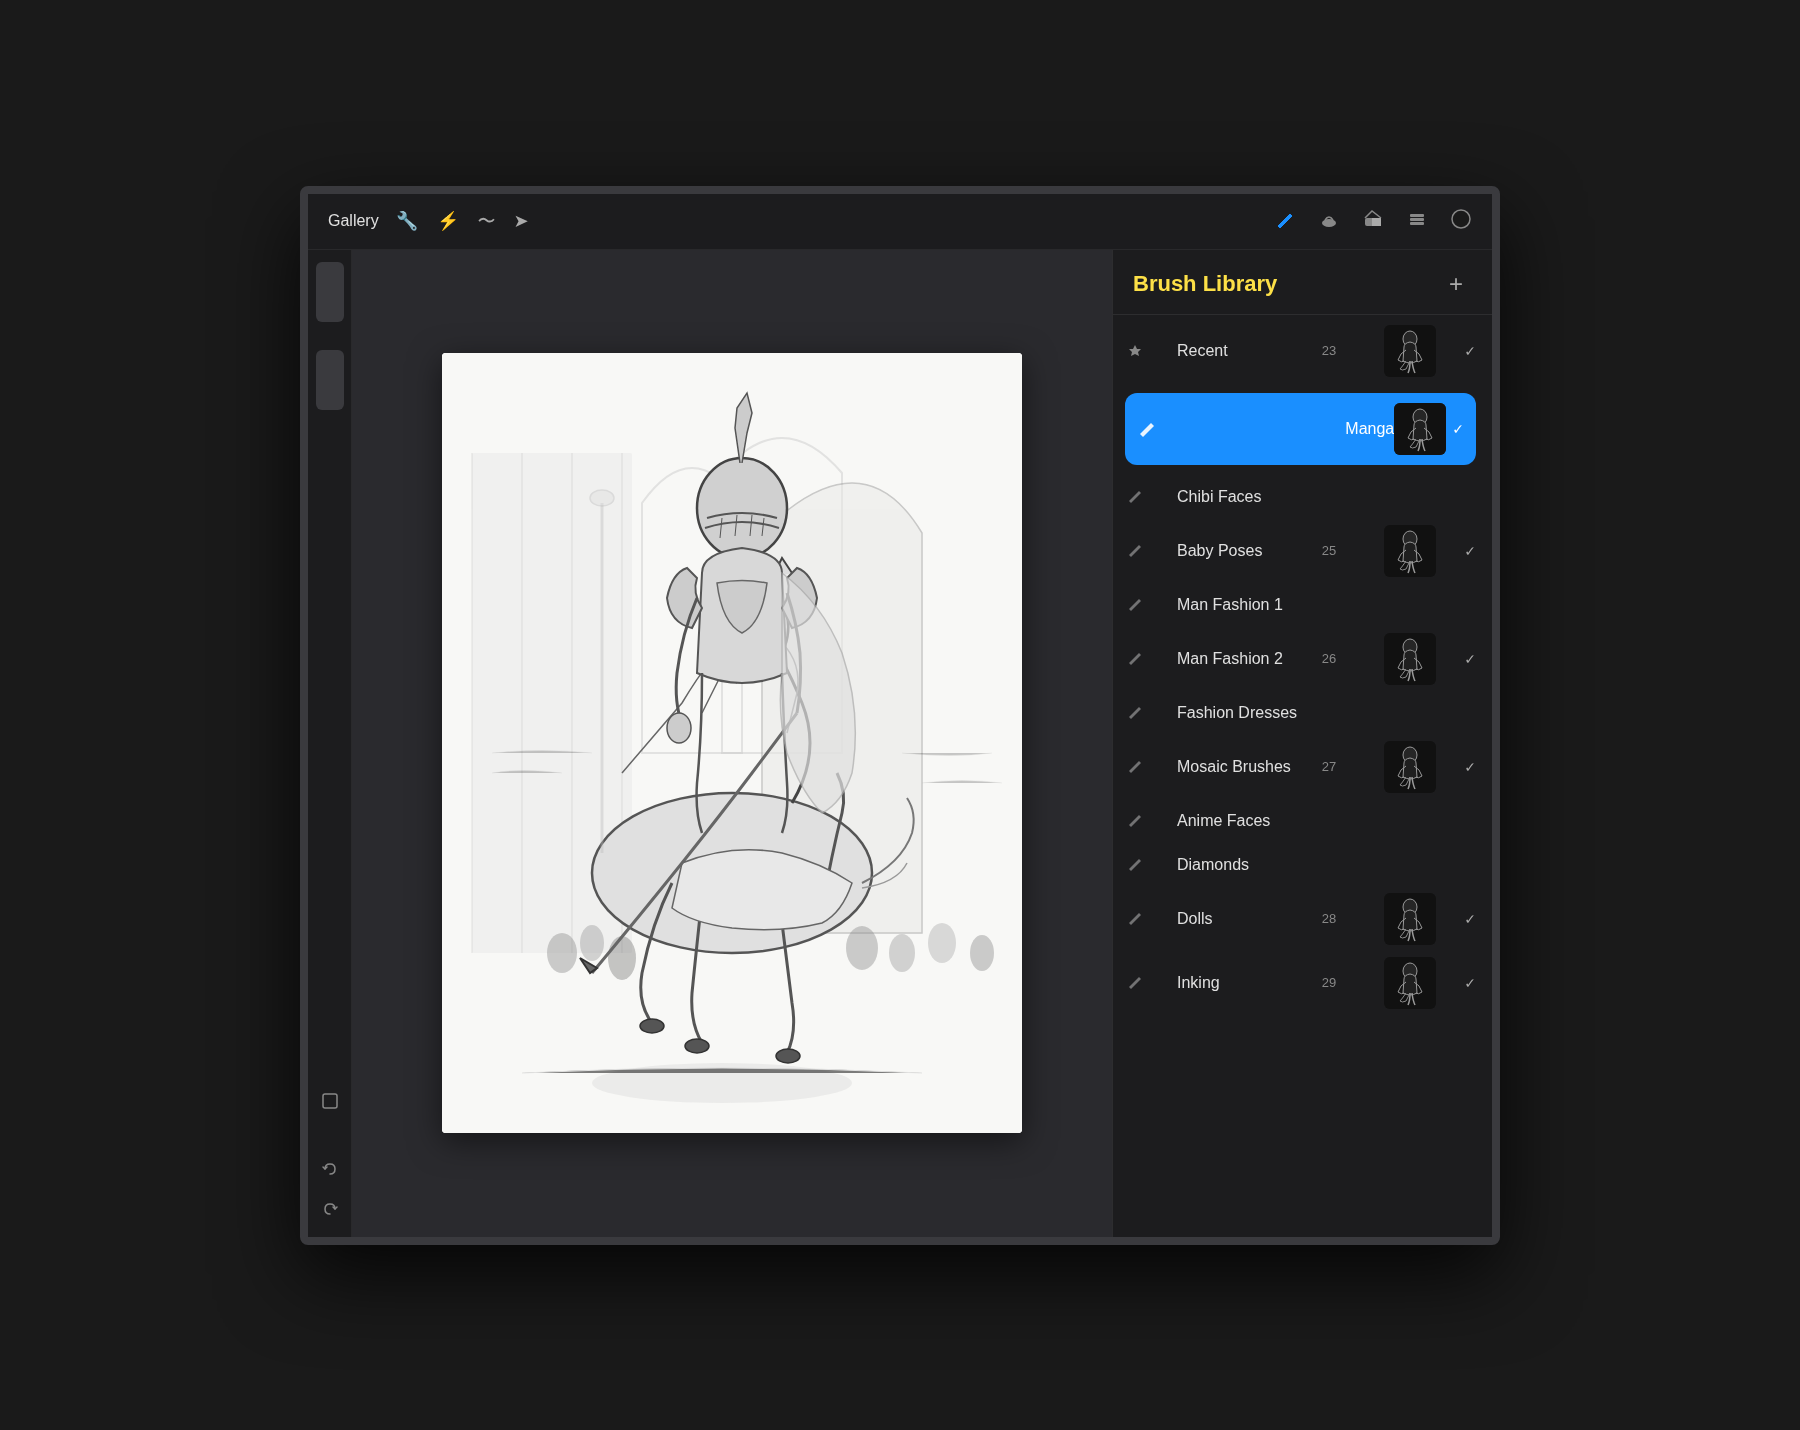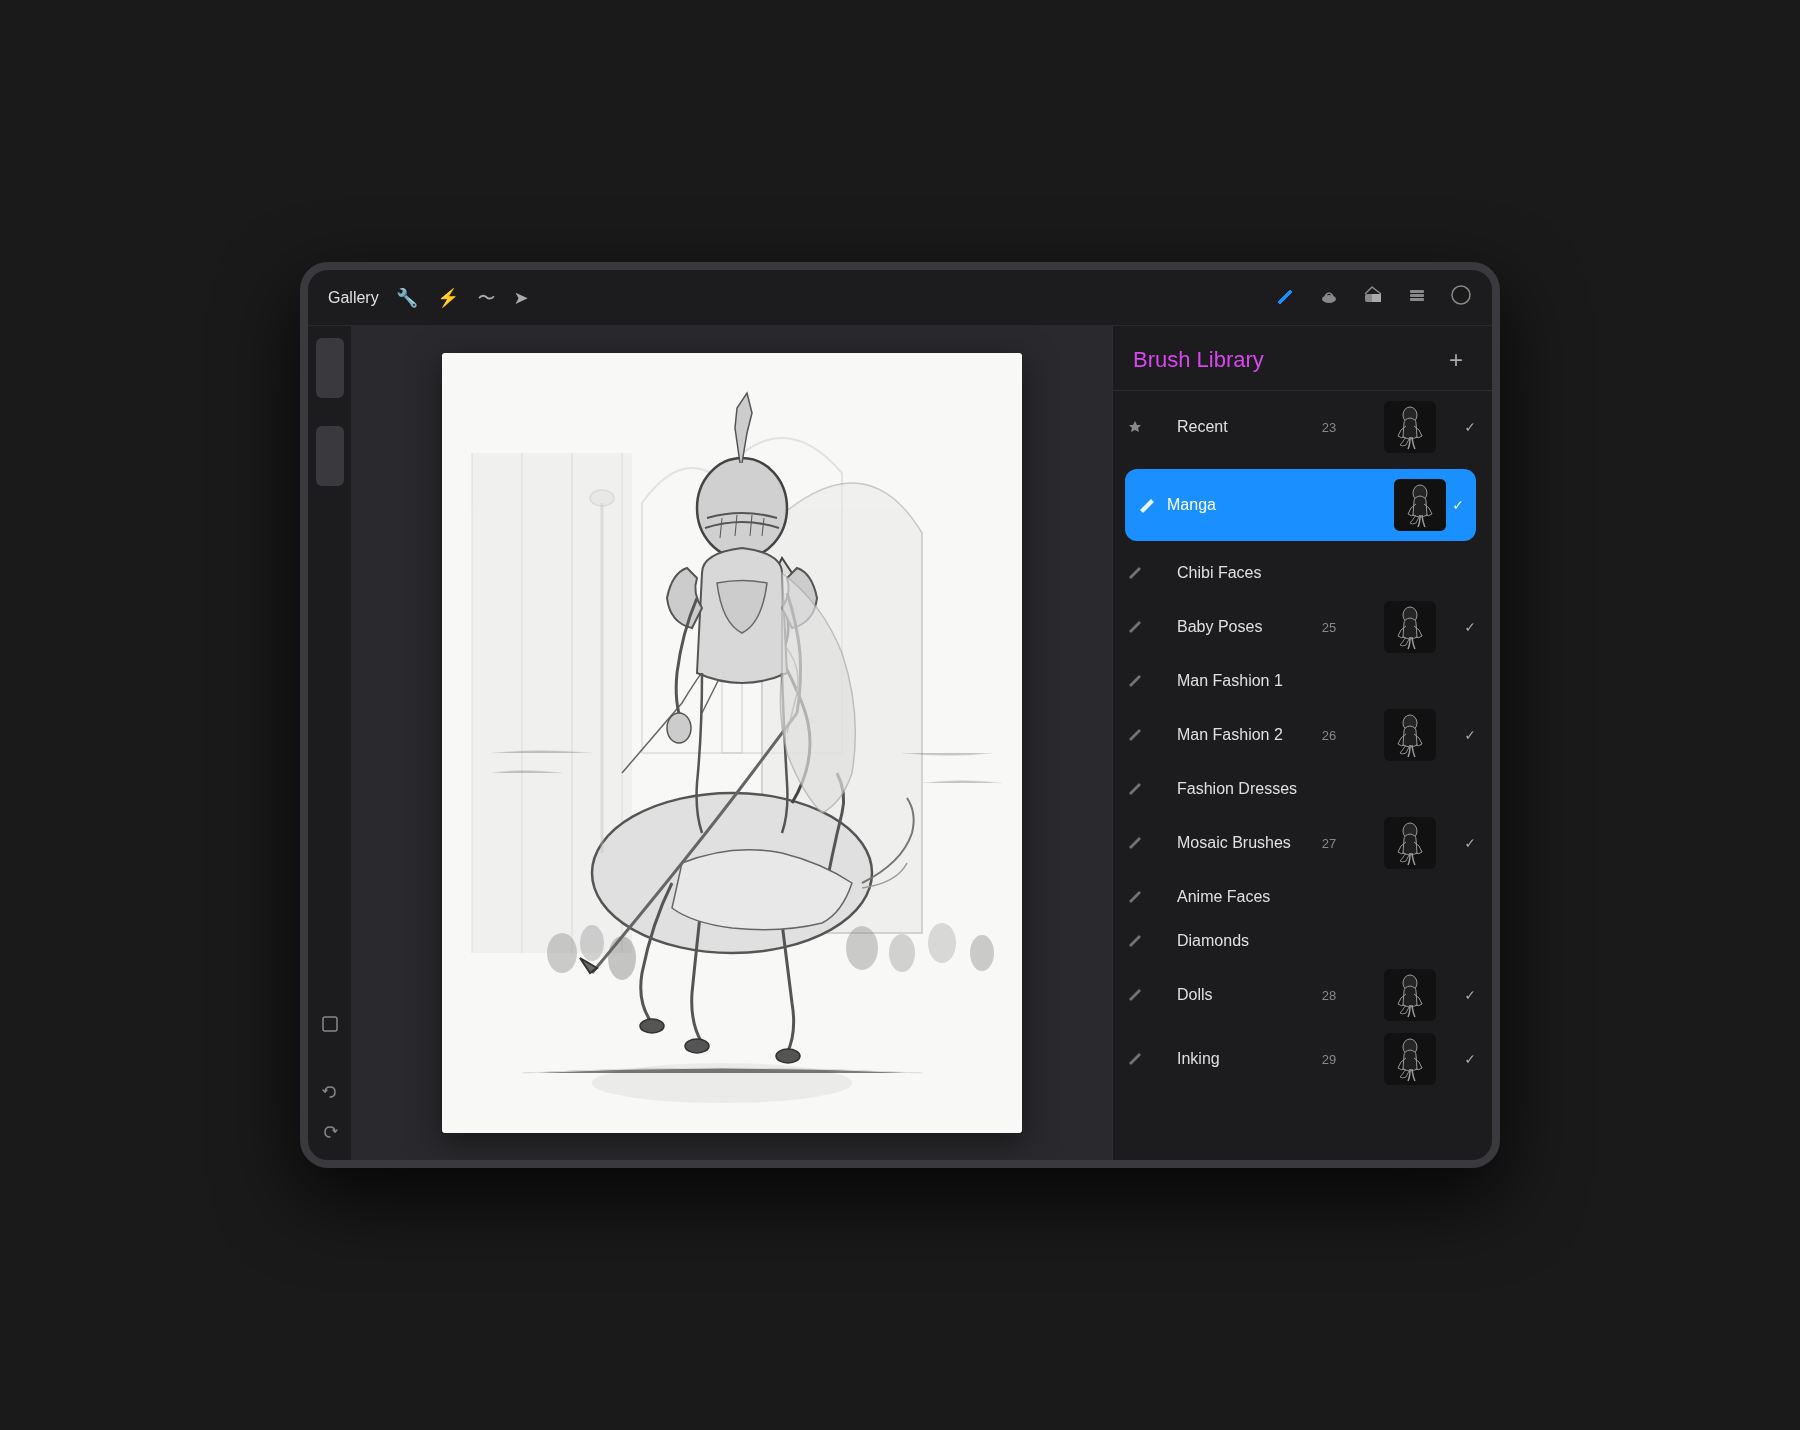--- a/index.html
+++ b/index.html
@@ -6,23 +6,23 @@
     body {
       background: #1a1a1a;
       display: flex;
       justify-content: center;
       align-items: center;
       min-height: 100vh;
       font-family: -apple-system, BlinkMacSystemFont, 'SF Pro Display', 'Helvetica Neue', sans-serif;
     }
     .tablet-frame {
       width: 1200px;
-      height: 906px;
+      height: 1059px;
       background: #2a2a2e;
-      border-radius: 28px;
+      border-radius: 8px;
       border: 8px solid #3a3a3e;
       box-shadow: 0 30px 80px rgba(0,0,0,0.8), inset 0 0 0 1px rgba(255,255,255,0.08);
       overflow: hidden;
       position: relative;
       display: flex;
       flex-direction: column;
     }
     .top-bar {
       background: #1c1c1e;
       height: 56px;
@@ -129,23 +129,23 @@
       overflow: hidden;
     }
     .panel-header {
       display: flex;
       align-items: center;
       justify-content: space-between;
       padding: 18px 20px 14px;
       border-bottom: 1px solid rgba(255,255,255,0.08);
     }
     .panel-title {
-      color: #d946ef;
+      color: #fde047;
       font-size: 22px;
-      font-weight: 400;
+      font-weight: 700;
     }
     .add-btn {
       color: #aaa;
       font-size: 24px;
       cursor: pointer;
       width: 32px;
       height: 32px;
       display: flex;
       align-items: center;
       justify-content: center;
@@ -162,20 +162,21 @@
       display: flex;
       align-items: center;
       padding: 6px 16px 6px 12px;
       cursor: pointer;
       position: relative;
       min-height: 44px;
       gap: 22px;
     }
     .brush-item.selected {
       background: transparent;
+      text-align: right;
     }
     .brush-item-selected-card {
       background: #1a8fff;
       border-radius: 12px;
       padding: 10px 12px;
       display: flex;
       align-items: center;
       width: 100%;
       position: relative;
       min-height: 72px;

